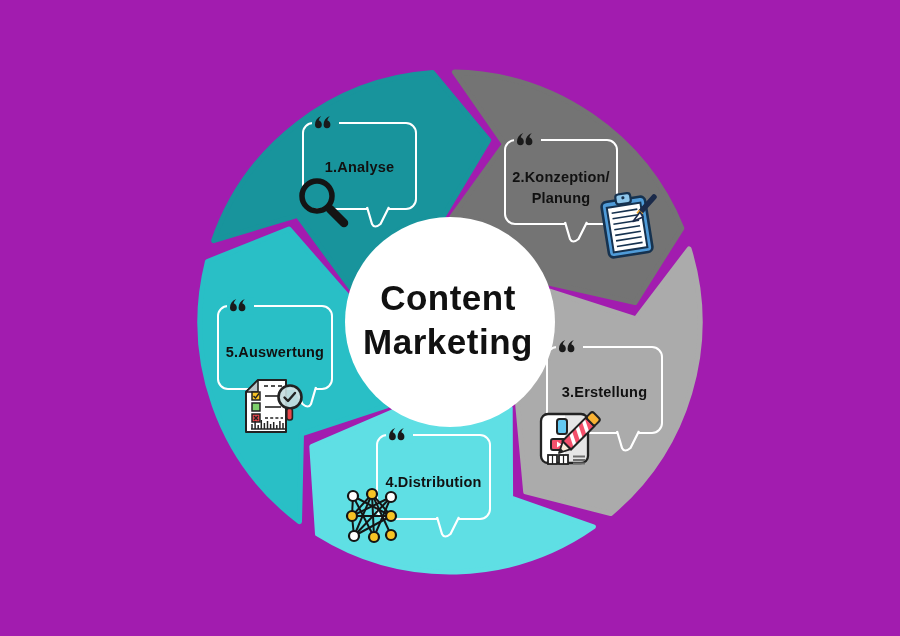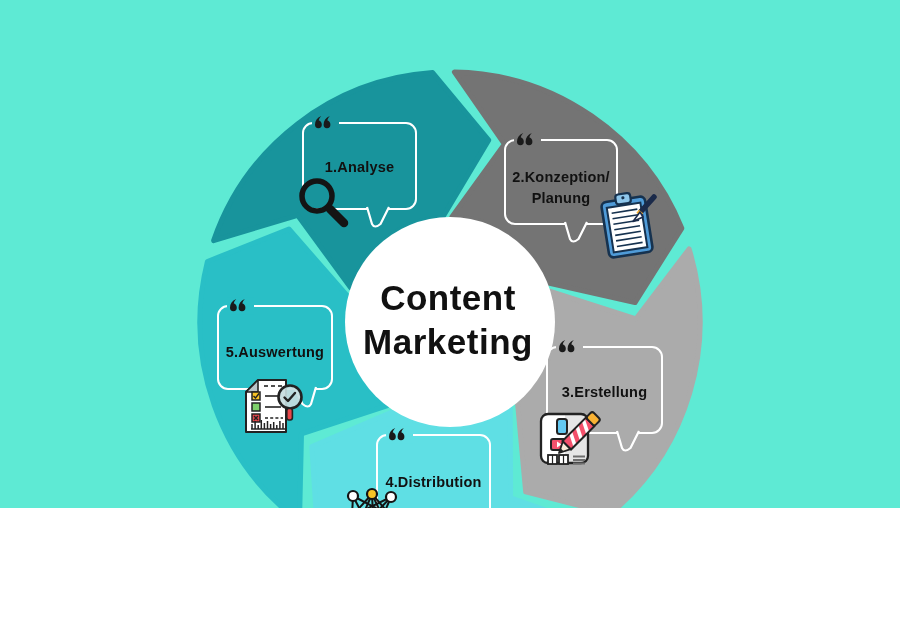--- a/index.html
+++ b/index.html
@@ -1,16 +1,16 @@
 <!DOCTYPE html>
 <html><head>
 <meta charset="utf-8">
 <style>
   html,body{margin:0;padding:0;background:#ffffff;}
-  .canvas{position:relative;width:900px;height:508px;background:#5eead4;overflow:hidden;}
+  .canvas{position:relative;width:900px;height:636px;background:#a21caf;overflow:hidden;}
   svg{display:block;}
   .title-text{font-family:"Liberation Sans",sans-serif;font-weight:700;font-size:35px;letter-spacing:.5px;fill:#111111;}
   .seg-label{font-family:"Liberation Sans",sans-serif;font-weight:700;font-size:14.5px;letter-spacing:.2px;fill:#111111;}
 </style>
 </head>
 <body>
 
 <div class="canvas">
   <svg id="diagram" viewBox="0 0 900 636" width="900" height="636" xmlns="http://www.w3.org/2000/svg">
     <g id="segments-layer">

